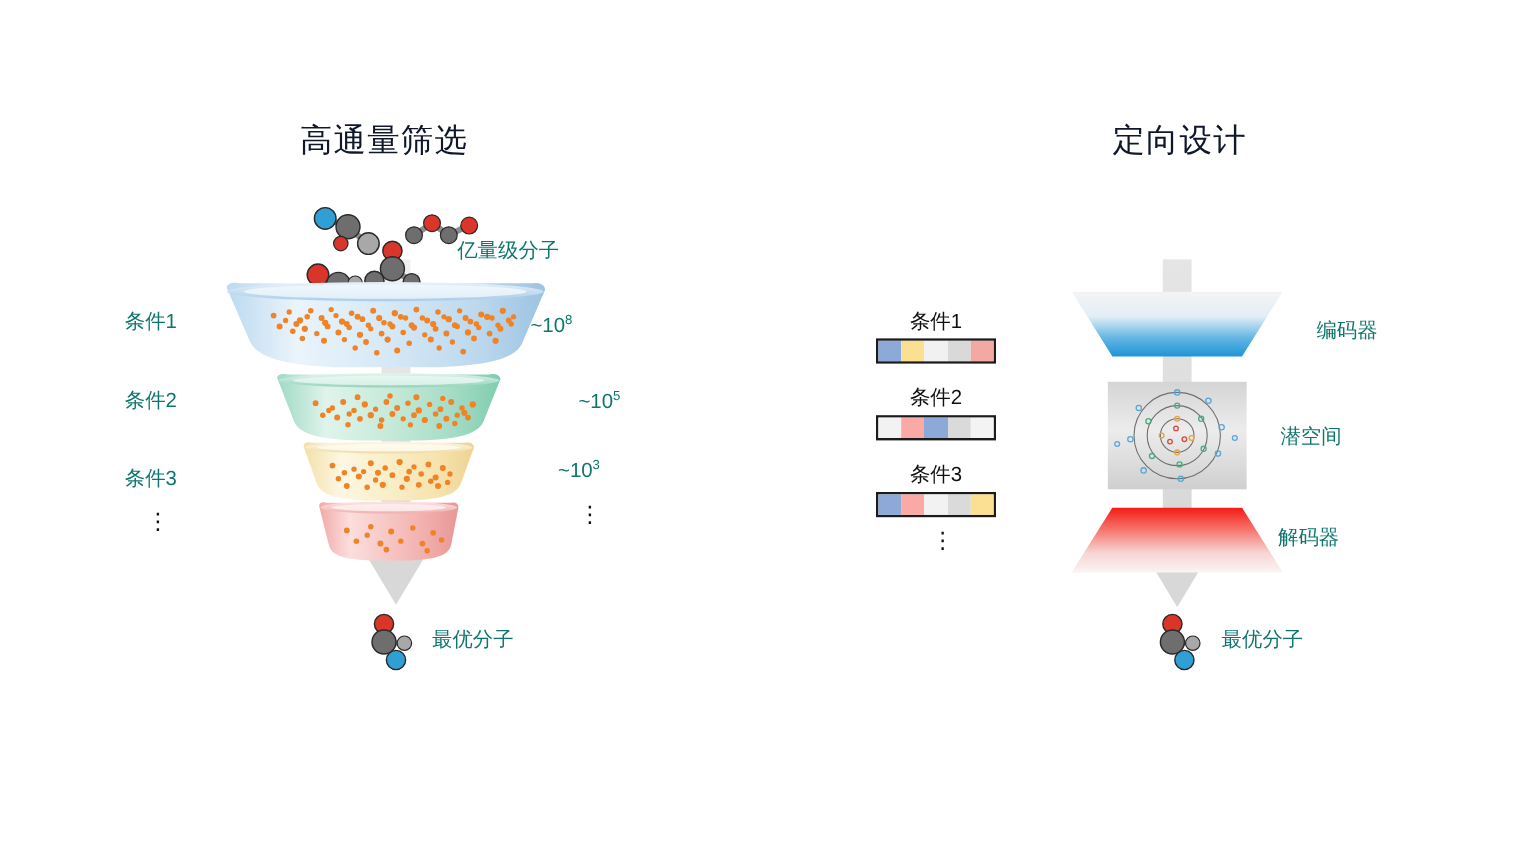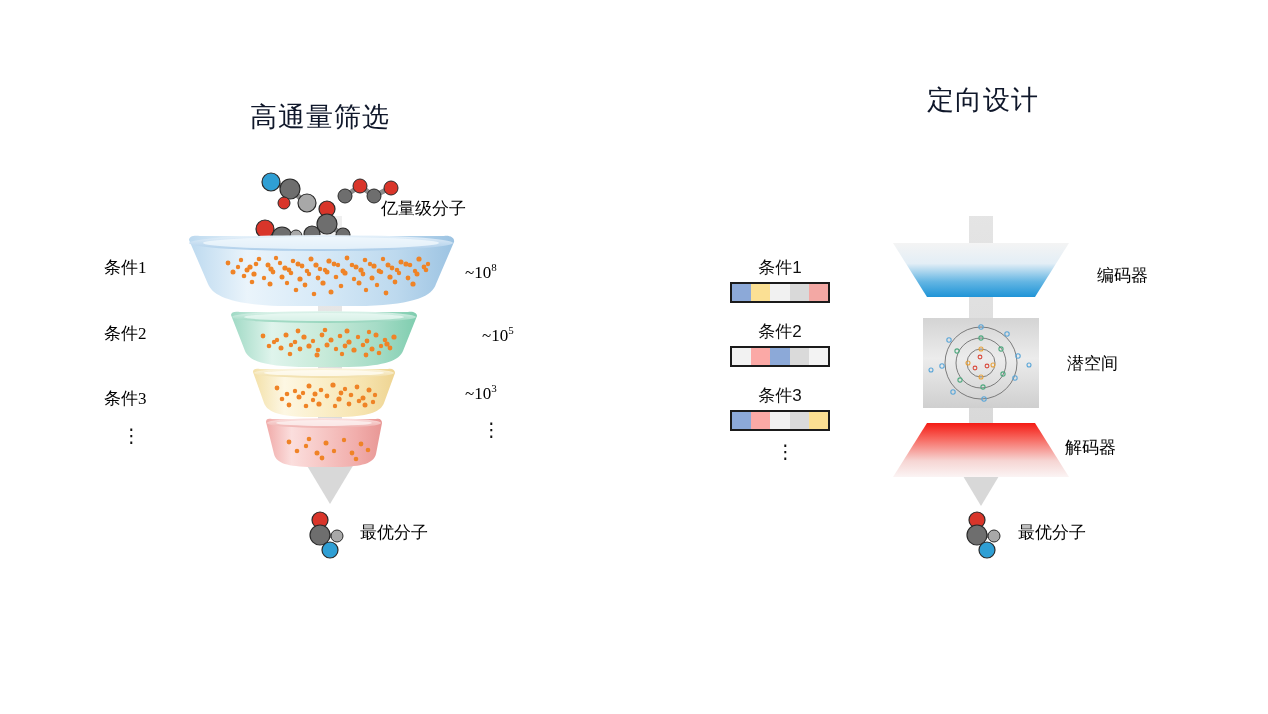--- a/index.html
+++ b/index.html
@@ -21,28 +21,27 @@
   }
   .panel-title {
     position: absolute;
     font-size: 27px;
     font-weight: 400;
     letter-spacing: 1px;
     color: #0f172a;
     white-space: nowrap;
   }
   #hts-title { left: 250px; top: 99px; }
-  #dd-title  { left: 927px; top: 82px; }
+  #dd-title  { left: 927px; top: 99px; }
 
   .label {
     position: absolute;
     font-size: 17px;
-    color: #000000;
+    color: #0f766e;
     white-space: nowrap;
-    font-family: Liberation Serif, serif;
   }
   .label.sup sup { font-size: 11px; vertical-align: super; }
 
   .vdots {
     position: absolute;
     font-size: 19px;
     letter-spacing: 0;
     line-height: 4px;
     color: #111;
     text-align: center;
@@ -237,21 +236,21 @@
         <circle cx="209" cy="48" r="2.4"></circle>
       <circle cx="227" cy="50" r="2.6"></circle>
       <circle cx="110" cy="56" r="2.3"></circle>
         <circle cx="145" cy="58" r="2.5"></circle>
         <circle cx="180" cy="56" r="2.2"></circle>
       <circle cx="200" cy="59" r="2.4"></circle>
         <circle cx="128" cy="60" r="2.3"></circle>
     </g>
   </svg>
   <div class="label" style="left:104px; top:256px;">条件1</div>
-  <div class="label sup" style="left:465px; top:261px;">
+  <div class="label sup" style="left:442px; top:261px;">
     <span>~10</span><sup>8</sup>
   </div>
 
   <svg class="bowl" style="left:229px; top:310px;" width="190" height="62">
     <defs>
       <linearGradient id="b2g" x1="0" y1="0" x2="1" y2="0">
         <stop offset="0%" stop-color="#9fd9c4"></stop>
         <stop offset="22%" stop-color="#dff4ec"></stop>
         <stop offset="50%" stop-color="#c7ead9"></stop>
         <stop offset="78%" stop-color="#a6dcc7"></stop>

